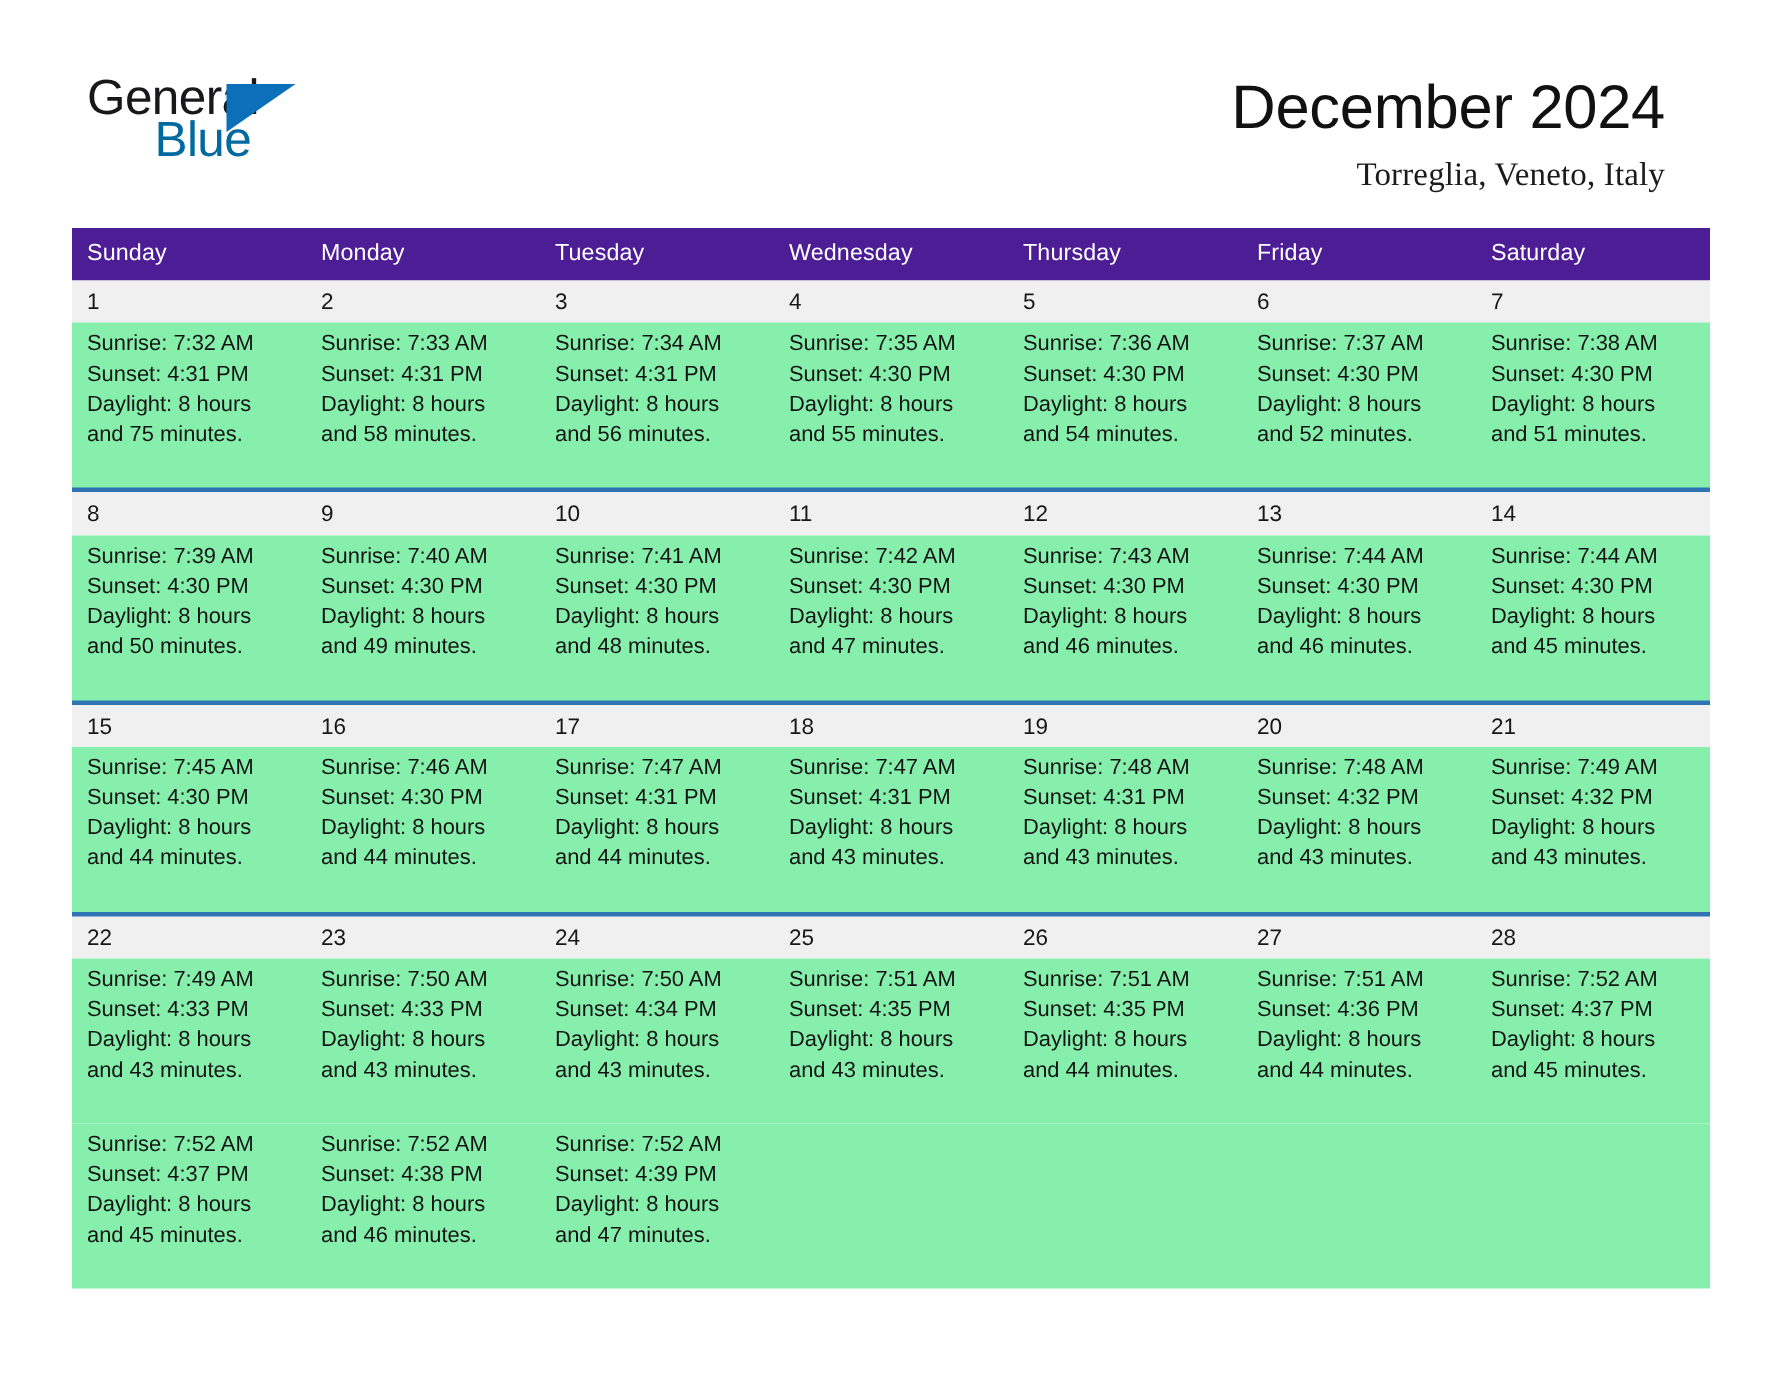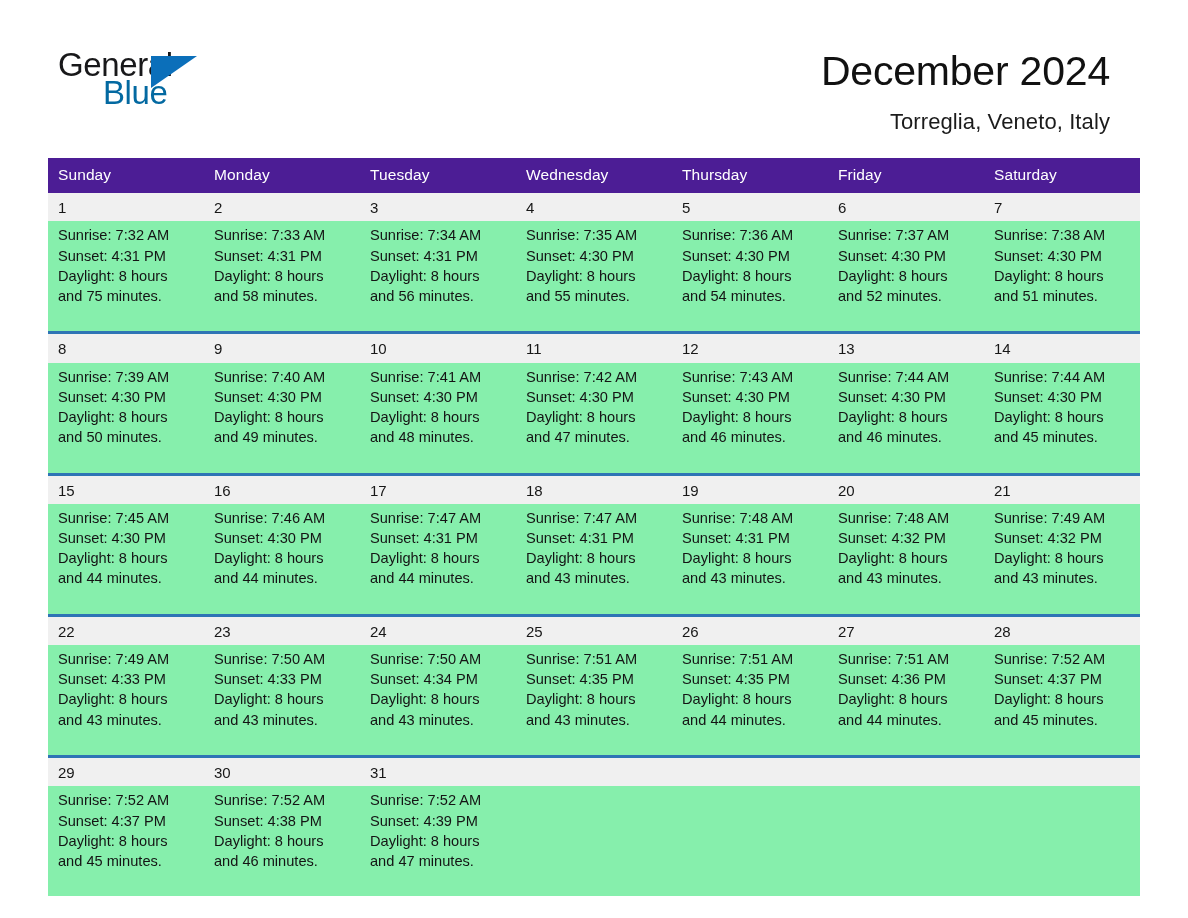--- a/index.html
+++ b/index.html
@@ -74,22 +74,23 @@
   .month-title {
     font-size: 41px;
     font-weight: normal;
     color: #111111;
     line-height: 1.15;
     letter-spacing: -0.2px;
   }
   .location {
     font-size: 22px;
     color: #1b1b1b;
-    margin-top: 14px;
+    margin-top: 8px;
     letter-spacing: 0.1px;
+    font-family: Liberation Serif, serif;
   }
 
   
   .calendar {
     margin: 23px 48px 0 48px;
     width: 1092px;
     box-sizing: border-box;
   }
 
   table.cal {
@@ -388,29 +389,20 @@
             <span class="line">and 44 minutes.</span>
           </td>
           <td>
             <span class="line">Sunrise: 7:52 AM</span>
             <span class="line">Sunset: 4:37 PM</span>
             <span class="line">Daylight: 8 hours</span>
             <span class="line">and 45 minutes.</span>
           </td>
         </tr>
 
-        <tr class="date-row">
-          <td>29</td>
-          <td>30</td>
-          <td>31</td>
-          <td></td>
-          <td></td>
-          <td></td>
-          <td></td>
-        </tr>
         <tr class="info-row">
           <td>
             <span class="line">Sunrise: 7:52 AM</span>
             <span class="line">Sunset: 4:37 PM</span>
             <span class="line">Daylight: 8 hours</span>
             <span class="line">and 45 minutes.</span>
           </td>
           <td>
             <span class="line">Sunrise: 7:52 AM</span>
             <span class="line">Sunset: 4:38 PM</span>

